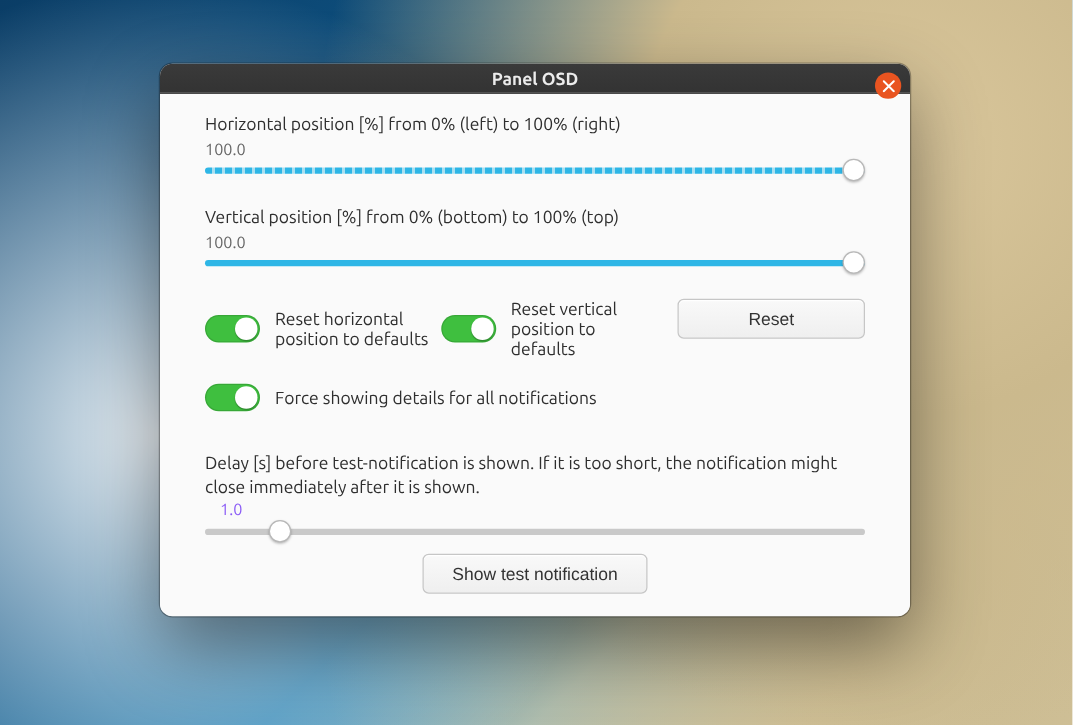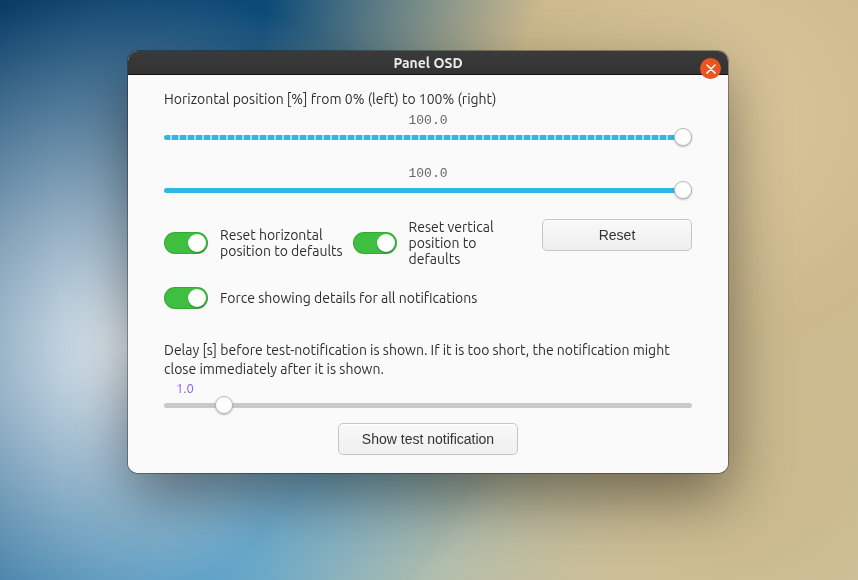--- a/index.html
+++ b/index.html
@@ -24,21 +24,21 @@
     border-bottom: 1px solid #111;
   }
   .close-btn {
     position: absolute; right: 7px; top: 7px; width: 21px; height: 21px;
     border-radius: 50%; background: #e95420; display: flex; align-items: center; justify-content: center;
     cursor: pointer;
   }
   .close-btn svg { width: 10px; height: 10px; }
   .content { padding: 16px 36px 18px; color: #333; font-size: 14px; background: #fafafa; }
   .section-label { font-size: 14px; color: #2e2e2e; margin-bottom: 6px; }
-  .value-label { text-align: center; color: #666; font-size: 13px; margin-top: 4px; margin-bottom: -4px; font-family: Liberation Mono, monospace; }
+  .value-label { text-align: left; color: #666; font-size: 13px; margin-top: 4px; margin-bottom: -4px; }
   .slider-wrap { margin-bottom: 20px; }
   .slider {
     -webkit-appearance: none; appearance: none; width: 100%; height: 6px;
     background: transparent; margin: 10px 0 6px; outline: none;
   }
   .slider.blue::-webkit-slider-runnable-track {
     height: 5px; background: #2eb6e6; border-radius: 3px;
   }
   .slider.blue.dotted::-webkit-slider-runnable-track {
     height: 5px;
@@ -105,20 +105,21 @@
 
     <div class="content">
 
       <div class="slider-wrap">
         <div class="section-label">Horizontal position [%] from 0% (left) to 100% (right)</div>
         <div class="value-label">100.0</div>
         <input type="range" class="slider blue dotted" min="0" max="100" value="100" style="">
       </div>
 
       <div class="slider-wrap">
+        <div class="section-label">Vertical position [%] from 0% (bottom) to 100% (top)</div>
         <div class="value-label">100.0</div>
         <input type="range" class="slider blue" min="0" max="100" value="100" style="">
       </div>
 
       <div class="reset-row">
         <div class="toggle-col">
           <div class="toggle-row">
             <div class="toggle">
                 <div class="knob"></div>
               </div>

